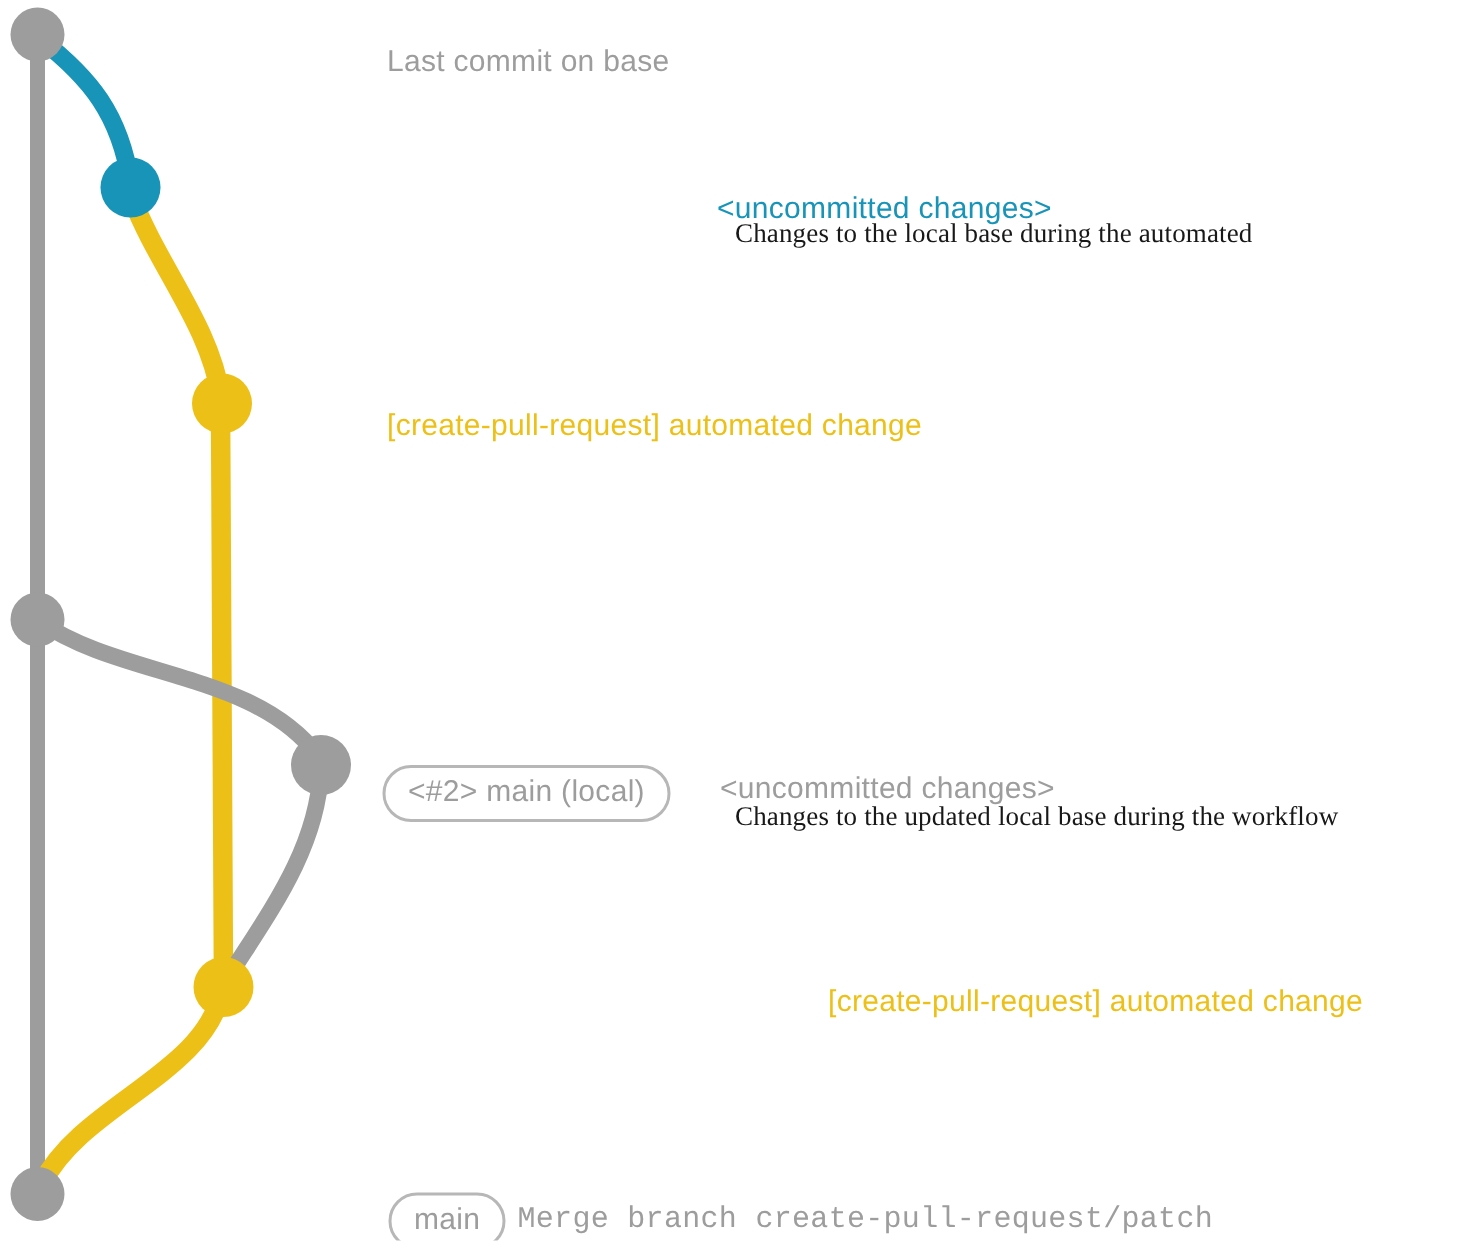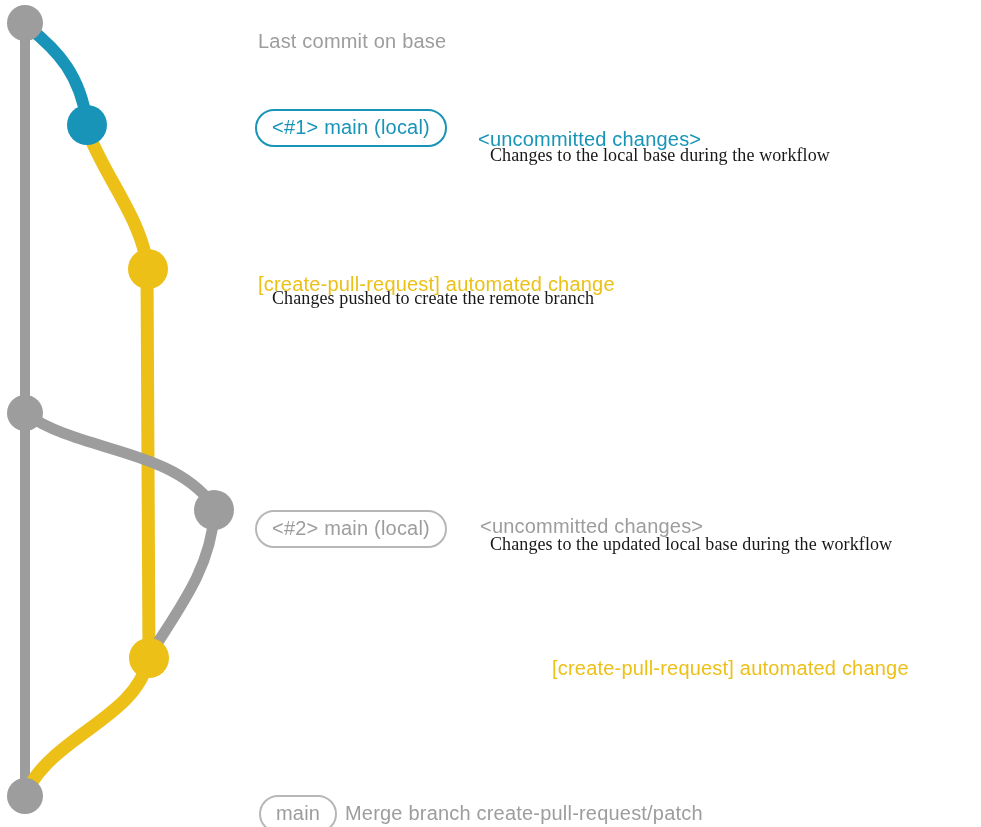--- a/index.html
+++ b/index.html
@@ -79,30 +79,28 @@
     <circle cx="25" cy="413" r="18" class="fill-gray"></circle>
     <circle cx="214" cy="510" r="20" class="fill-gray"></circle>
     <circle cx="25" cy="796" r="18" class="fill-gray"></circle>
     <circle cx="87" cy="125" r="20" class="fill-teal"></circle>
     <circle cx="148" cy="269" r="20" class="fill-yellow"></circle>
     <circle cx="149" cy="658" r="20" class="fill-yellow"></circle>
   </svg>
 
   <div class="ann sans20 gray-text" style="left:258px; top:14px;">Last commit on base</div>
 
-  <div class="badge teal" style="left:255px; top:109px;">&lt;#1&gt; main (local)</div>
   <div class="ann sans20 teal-text" style="left:478px; top:112px;">&lt;uncommitted changes&gt;</div>
-  <div class="ann serif" style="left:490px; top:145px;">Changes to the local base during the workflow</div>
+  <div class="ann serif" style="left:490px; top:145px;">Changes to the local base during the automated</div>
 
   <div class="ann sans20 yellow-text" style="left:258px; top:257px;">[create-pull-request] automated change</div>
-  <div class="ann serif" style="left:272px; top:288px;">Changes pushed to create the remote branch</div>
 
 
   <div class="badge gray" style="left:255px; top:492px;">&lt;#2&gt; main (local)</div>
   <div class="ann sans20 gray-text" style="left:480px; top:499px;">&lt;uncommitted changes&gt;</div>
   <div class="ann serif" style="left:490px; top:534px;">Changes to the updated local base during the workflow</div>
 
   <div class="ann sans20 yellow-text" style="left:552px; top:641px;">[create-pull-request] automated change</div>
 
   <div class="badge gray" style="left:259px; top:777px;">main</div>
-  <div class="ann sans20 gray-text" style="left:345px; top:786px;">Merge branch create-pull-request/patch</div>
+  <div class="ann sans20 gray-text" style="left:345px; top:786px;font-family:Liberation Mono, monospace;">Merge branch create-pull-request/patch</div>
 
 </div>
 
 </body></html>

